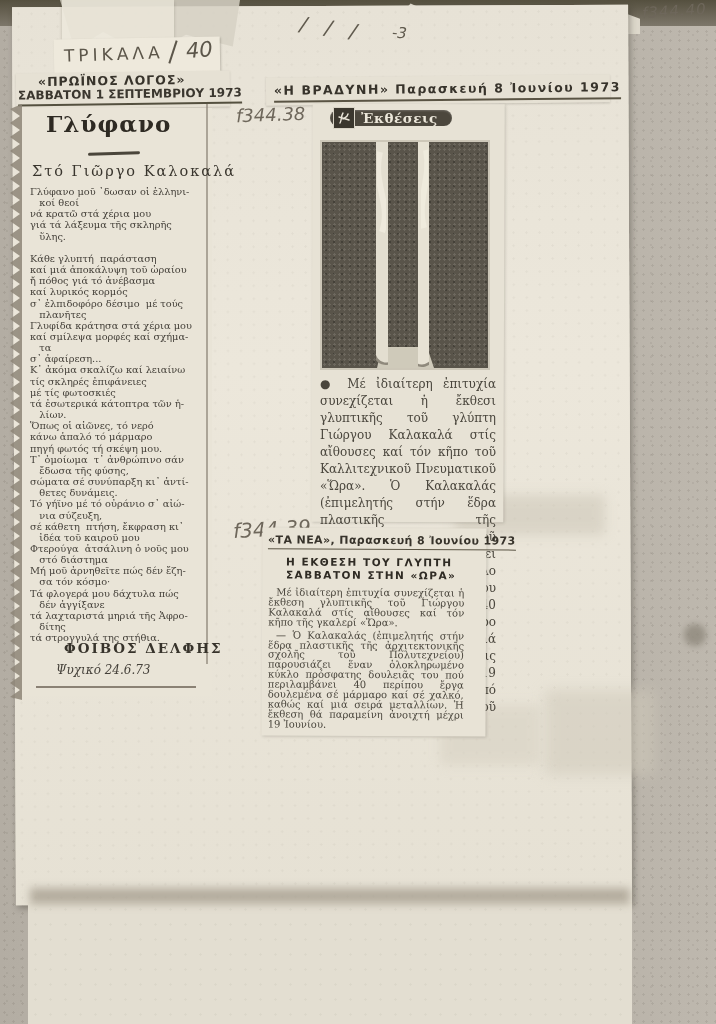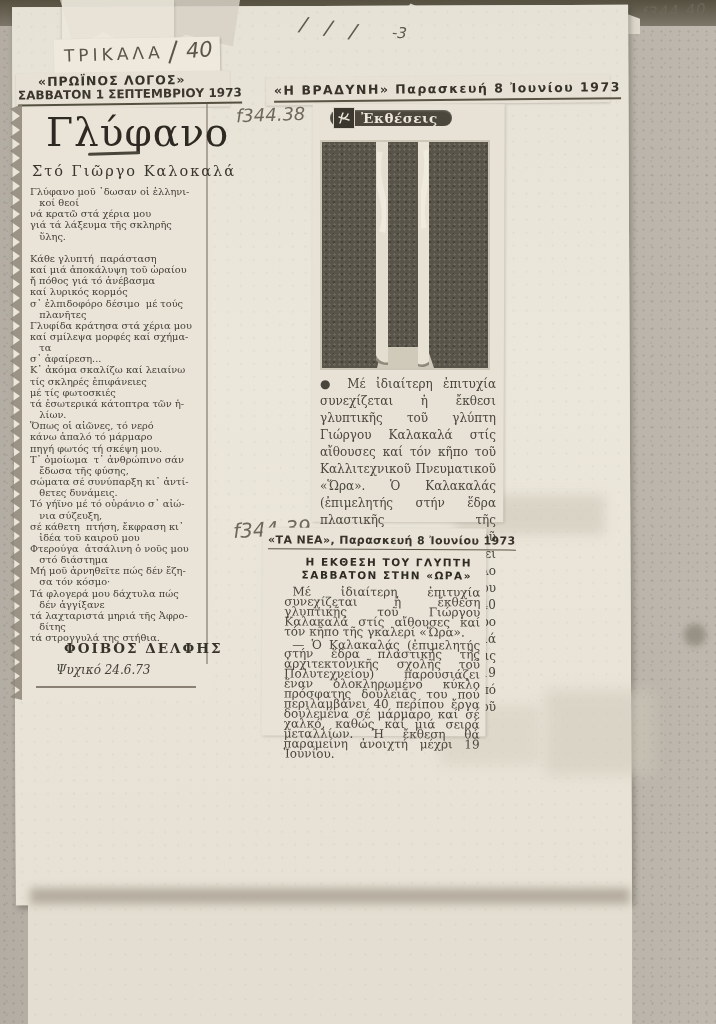--- a/index.html
+++ b/index.html
@@ -44,21 +44,21 @@
   #stamp-num{left:186px;top:38px;font-size:21px;color:#5c564a;transform:rotate(-4deg);font-family:"DejaVu Sans",sans-serif;}
   #stamp-slash{left:172px;top:40px;width:2px;height:24px;background:#5c564a;transform:rotate(18deg);}
   
   #masthead-strip{left:16px;top:72px;width:214px;height:36px;background:#e6e1d4;transform:rotate(-0.8deg);box-shadow:0 1px 2px rgba(60,54,44,.2);}
   #masthead-title{left:38px;top:73px;font-family:"DejaVu Sans",sans-serif;font-weight:bold;font-size:12.5px;color:#37332b;letter-spacing:1px;transform:rotate(-0.8deg);}
   #masthead-date{left:18px;top:87px;font-family:"DejaVu Sans",sans-serif;font-weight:bold;font-size:12px;color:#3b372f;border-bottom:2px solid #54503f;padding-bottom:2px;transform:rotate(-0.8deg);}
   
   #poem-clip{left:18px;top:108px;width:194px;height:588px;background:#e9e4d7;}
   #poem-zigzag{left:8px;top:104px;width:14px;height:596px;}
   #poem-rule-right{left:206px;top:104px;width:2px;height:560px;background:#8a8174;opacity:.65;}
-  #poem-title{left:46px;top:110px;font-size:39px;font-weight:normal;color:#2e2a23;letter-spacing:1px;}
+  #poem-title{left:46px;top:110px;font-size:23px;font-weight:bold;color:#2e2a23;letter-spacing:1px;}
   #poem-title-underline{left:88px;top:152px;width:52px;height:3px;background:#4a453a;transform:rotate(-2deg);border-radius:2px;}
   #poem-dedication{left:32px;top:163px;font-size:14.5px;color:#3a362e;letter-spacing:2px;}
   #poem-body{left:30px;top:186px;width:176px;font-size:9.8px;line-height:11.15px;color:#45413ableter;color:#45413a;}
   .pline{white-space:pre-wrap;min-height:11.15px;}
   #poem-author{left:64px;top:640px;font-size:13.5px;font-weight:bold;letter-spacing:2px;color:#37332b;}
   #poem-dateline{left:56px;top:663px;font-size:12px;color:#45413a;font-style:italic;text-align:center;}
   #poem-bottom-rule{left:36px;top:686px;width:160px;height:1.6px;background:#8a8174;}
   
   #vradyni-header-strip{left:266px;top:76px;width:344px;height:28px;background:#e6e1d4;transform:rotate(-0.6deg);box-shadow:0 1px 2px rgba(60,54,44,.2);}
   #vradyni-header{left:274px;top:81px;font-family:"DejaVu Sans",sans-serif;font-weight:bold;font-size:12.5px;color:#37332b;letter-spacing:1.5px;transform:rotate(-0.6deg);border-bottom:2px solid #5a5444;padding-bottom:3px;}
@@ -68,22 +68,22 @@
   #badge-logo svg{display:block;}
   #badge-label{color:#ece7da;font-size:13.5px;font-weight:bold;margin-left:6px;letter-spacing:.5px;}
   #sculpture-photo{left:320px;top:140px;width:170px;height:230px;background:#59544a;
     background-image:radial-gradient(rgba(230,225,210,.14) 1px,transparent 1.3px),
                      radial-gradient(rgba(20,18,14,.3) 1px,transparent 1.3px);
     background-size:5px 5px,8px 8px;border:2px solid #cdc7b8;box-sizing:border-box;}
   #vradyni-caption{left:320px;top:376px;width:176px;font-size:12px;line-height:17px;color:#4a463d;text-align:justify;}
   
   #tanea-clip{left:262px;top:528px;width:224px;height:208px;background:#e8e3d6;box-shadow:1px 1px 3px rgba(60,54,44,.2);transform:rotate(0.3deg);}
   #tanea-header{left:268px;top:534px;font-family:"DejaVu Sans",sans-serif;font-weight:bold;font-size:11px;color:#37332b;border-bottom:1.8px solid #5a5444;padding-bottom:2px;letter-spacing:.4px;transform:rotate(0.3deg);}
-  #tanea-headline{left:286px;top:556px;width:186px;text-align:right;font-family:"DejaVu Sans",sans-serif;font-weight:bold;font-size:10.5px;line-height:13px;letter-spacing:1.5px;color:#2f2b24;transform:rotate(0.3deg);}
-  #tanea-body{left:284px;top:588px;width:196px;font-size:12px;line-height:9.9px;color:#4a463d;text-align:justify;transform:rotate(0.3deg);}
+  #tanea-headline{left:286px;top:556px;width:186px;text-align:left;font-family:"DejaVu Sans",sans-serif;font-weight:bold;font-size:10.5px;line-height:13px;letter-spacing:1.5px;color:#2f2b24;transform:rotate(0.3deg);}
+  #tanea-body{left:268px;top:588px;width:196px;font-size:10px;line-height:9.9px;color:#4a463d;text-align:justify;transform:rotate(0.3deg);}
   #tanea-body p{margin:0 0 3px 0;text-indent:8px;}
 </style>
 </head>
 <body>
 
 <div id="stage">
 
   <div class="abs" id="torn-band"></div>
   <div class="abs" id="torn-piece-a"></div>
   <div class="abs" id="main-sheet"></div>

